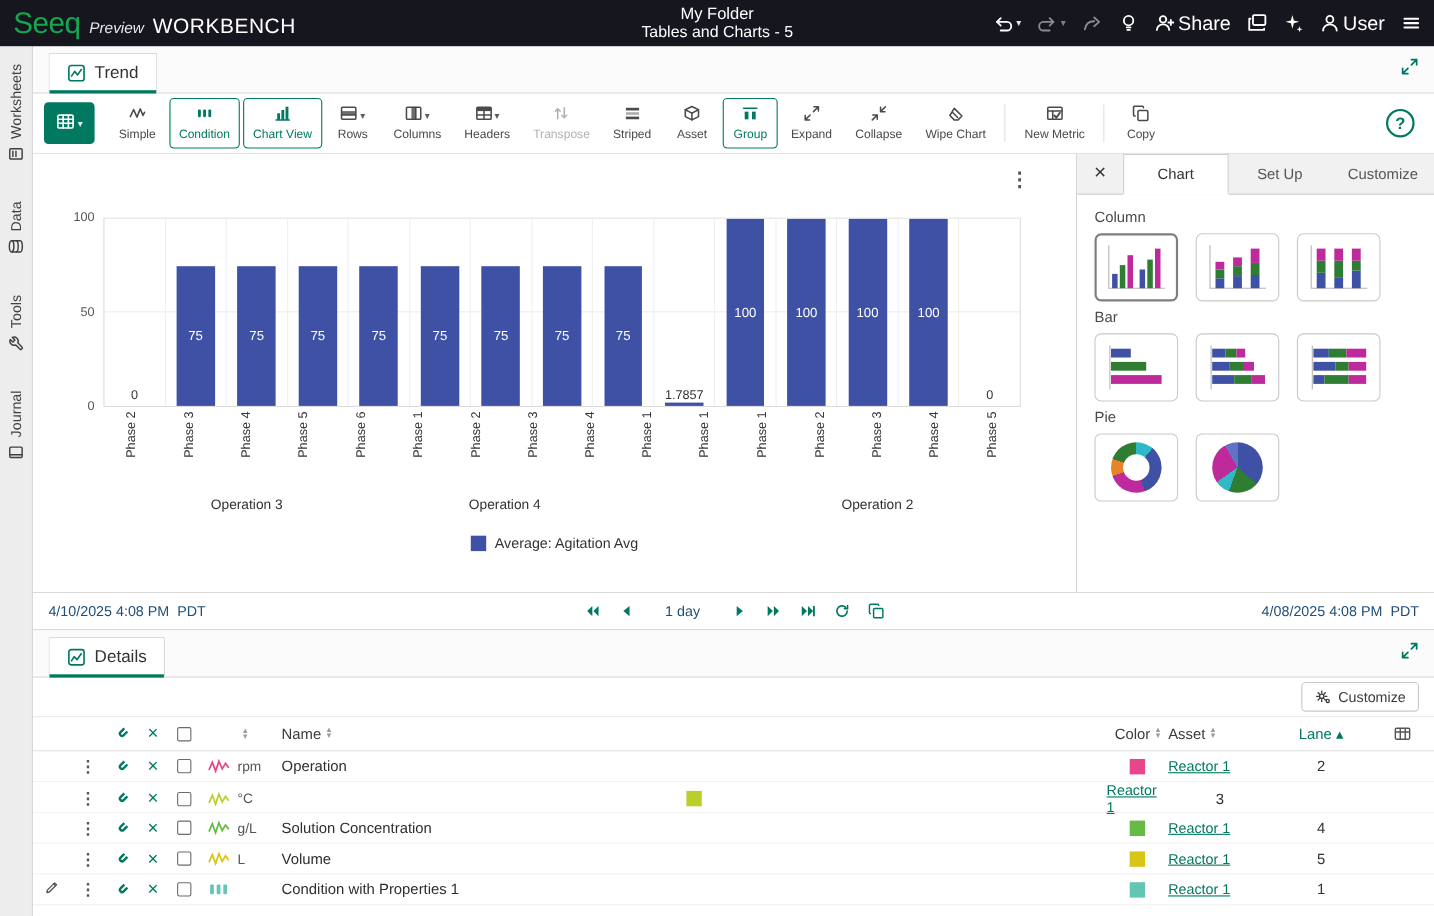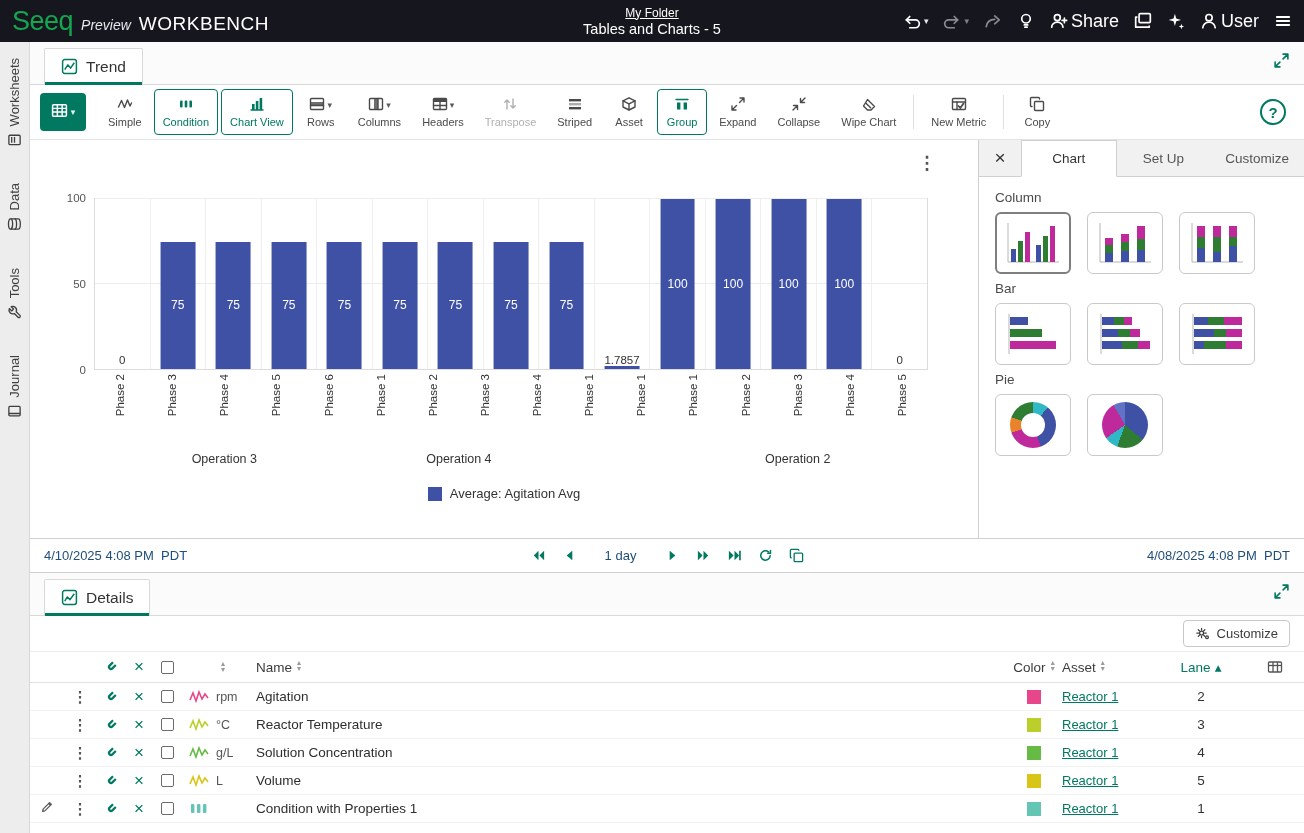--- a/index.html
+++ b/index.html
@@ -5,21 +5,21 @@
 *{margin:0;padding:0;box-sizing:border-box}
 html,body{width:1304px;height:833px;overflow:hidden;font-family:"Liberation Sans",sans-serif;background:#fff;color:#3b3b3b}
 .app{display:flex;flex-direction:column;height:100%}
 
 .topbar{height:42px;background:#16161e;display:flex;align-items:center;padding:0 12px;color:#fff;flex:0 0 auto;position:relative;z-index:5}
 .logo{display:flex;align-items:baseline;gap:8px}
 .logo-seeq{font-size:27px;font-weight:400;color:#14a750;letter-spacing:-.5px}
 .logo-preview{font-style:italic;font-size:14px;color:#e7e7ec}
 .logo-workbench{font-size:19px;color:#fff;letter-spacing:.5px}
 .topbar-center{position:absolute;left:50%;transform:translateX(-50%);display:flex;flex-direction:column;align-items:center;gap:1px}
-.breadcrumb{font-size:12px;color:#fff;text-decoration:underline;cursor:pointer}
+.breadcrumb{font-size:15px;color:#fff;cursor:pointer}
 .doc-title{font-size:14.5px;color:#fff}
 .topbar-right{margin-left:auto;display:flex;align-items:center;gap:15px}
 .hicon{display:flex;align-items:center;color:#fff;gap:3px;cursor:pointer}
 .hicon svg{width:18px;height:18px}
 .hicon.dim{opacity:.5}
 .hlabel{font-size:18px}
 .caret-sm{font-size:9px;opacity:.9}
 
 .body-row{display:flex;flex:1;min-height:0}
 .side{width:30px;background:#ededed;border-right:1px solid #d8d8d8;display:flex;flex-direction:column;align-items:center;padding-top:16px;gap:36px;flex:0 0 auto}
@@ -807,21 +807,21 @@
               <div class="cell xbtn">×</div>
               <div class="cell">
                 <span class="cbox"></span>
               </div>
               <div class="cell">
                 <svg viewBox="0 0 20 13" width="20" height="13">
                   <polyline points="1,10 4,3 7,11 10,2 13,9 16,4 19,8" fill="none" stroke="#E8468A" stroke-width="1.6"></polyline>
                 </svg>
               </div>
               <div class="cell left unit">rpm</div>
-              <div class="cell left iname">Agitation</div>
+              <div class="cell left iname">Operation</div>
               <div class="cell">
                 <span class="swatch" style="background:#E8468A"></span>
               </div>
               <div class="cell left">
                 <span class="alink">Reactor 1</span>
               </div>
               <div class="cell lane-val">2</div>
               <div class="cell"></div>
             </div>
             <div class="drow item">
@@ -837,21 +837,20 @@
               <div class="cell xbtn">×</div>
               <div class="cell">
                 <span class="cbox"></span>
               </div>
               <div class="cell">
                 <svg viewBox="0 0 20 13" width="20" height="13">
                   <polyline points="1,10 4,3 7,11 10,2 13,9 16,4 19,8" fill="none" stroke="#BCCE2A" stroke-width="1.6"></polyline>
                 </svg>
               </div>
               <div class="cell left unit">°C</div>
-              <div class="cell left iname">Reactor Temperature</div>
               <div class="cell">
                 <span class="swatch" style="background:#BCCE2A"></span>
               </div>
               <div class="cell left">
                 <span class="alink">Reactor 1</span>
               </div>
               <div class="cell lane-val">3</div>
               <div class="cell"></div>
             </div>
             <div class="drow item">

